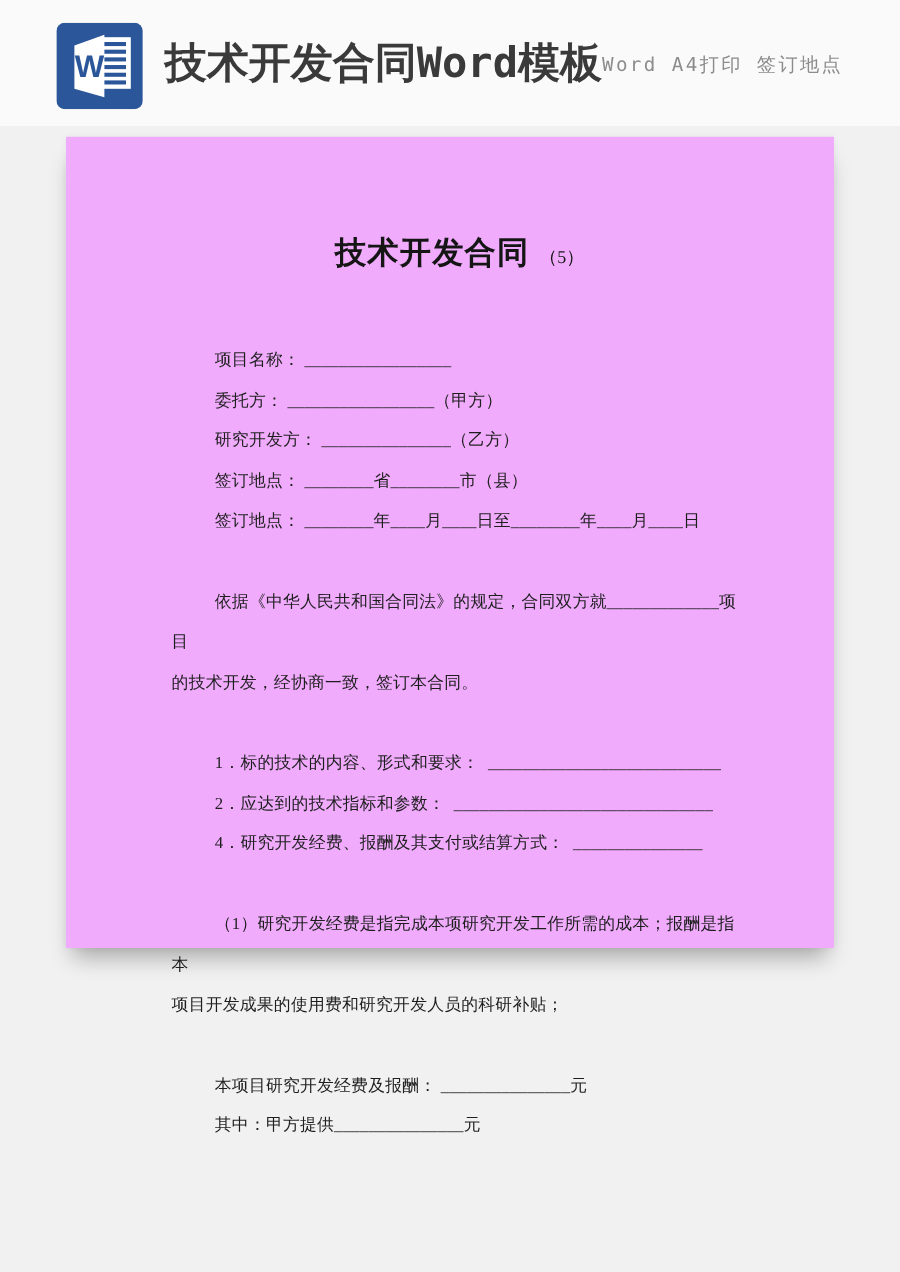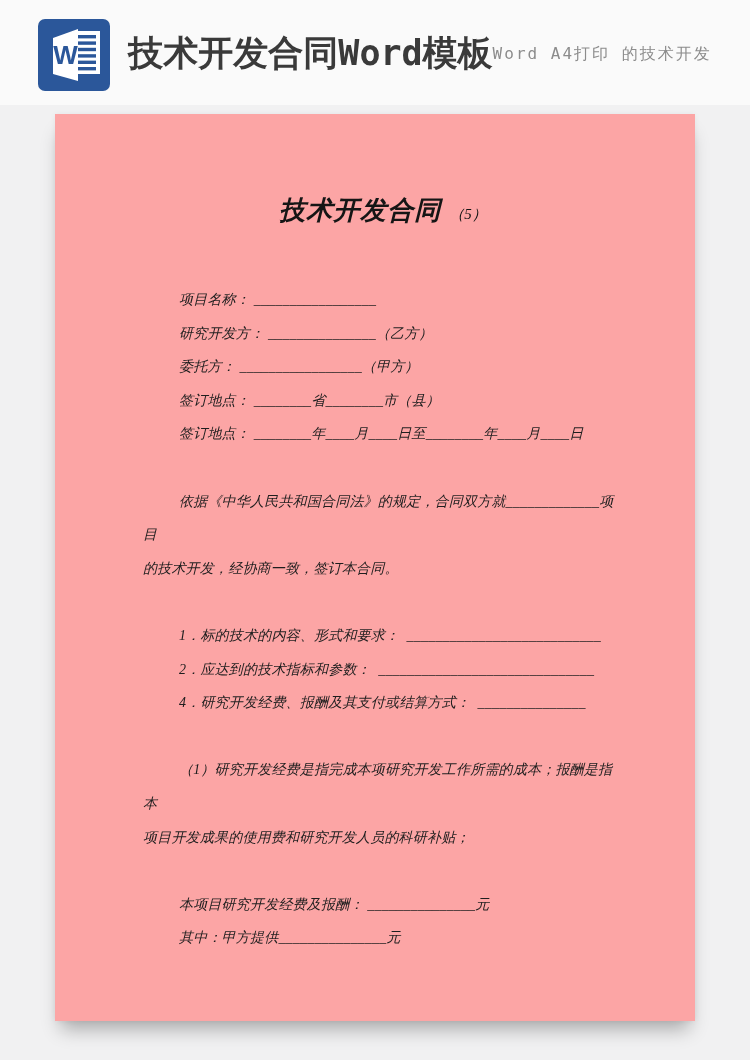--- a/index.html
+++ b/index.html
@@ -38,26 +38,25 @@
     line-height:24px;
     margin-top:2px;
     white-space:nowrap;
   }
   
   .page{
     position:absolute;
     left:55px;
     top:114px;
     width:640px;
-    height:907px;
-    background:#fca5a5;
+    height:676px;
+    background:#f0abfc;
     box-shadow:0 0 6px rgba(0,0,0,.05), 0 14px 18px -6px rgba(0,0,0,.30);
     box-sizing:border-box;
     padding:76px 72px 0 88px;
-    font-style:italic;
   }
   .doc-title{
     text-align:center;
     font-family:"Liberation Sans","DejaVu Sans",sans-serif;
     font-weight:bold;
     font-size:26px;
     color:#151515;
     line-height:40px;
     margin:0 0 49px 0;
     letter-spacing:1px;
@@ -92,33 +91,33 @@
       <rect x="38" y="28.8" width="20" height="3.4" fill="#2b579a"></rect>
       <rect x="38" y="35.2" width="20" height="3.4" fill="#2b579a"></rect>
       <rect x="38" y="41.6" width="20" height="3.4" fill="#2b579a"></rect>
       <rect x="38" y="48" width="20" height="3.4" fill="#2b579a"></rect>
       <polygon points="15,19 40,10 40,62 15,55" fill="#ffffff"></polygon>
       <text x="27.5" y="45" font-size="26" font-weight="bold" fill="#2b579a" text-anchor="middle" font-family="Liberation Sans, DejaVu Sans, sans-serif">W</text>
     </svg>
   </div>
   <div class="titles">
     <div class="header-title">技术开发合同Word模板</div>
-    <div class="header-subtitle">Word A4打印 的技术开发</div>
+    <div class="header-subtitle">Word A4打印 签订地点</div>
   </div>
 </header>
 
 <main class="page">
   <h1 class="doc-title">
     <span>技术开发合同</span>
     <span class="suffix">（5）</span>
   </h1>
 
   <p class="line">项目名称： _________________</p>
+  <p class="line">委托方： _________________（甲方）</p>
   <p class="line">研究开发方： _______________（乙方）</p>
-  <p class="line">委托方： _________________（甲方）</p>
   <p class="line">签订地点： ________省________市（县）</p>
   <p class="line">签订地点： ________年____月____日至________年____月____日</p>
 
   <div class="gap"></div>
 
   <p class="line">依据《中华人民共和国合同法》的规定，合同双方就_____________项目
 的技术开发，经协商一致，签订本合同。</p>
 
   <div class="gap"></div>
 

